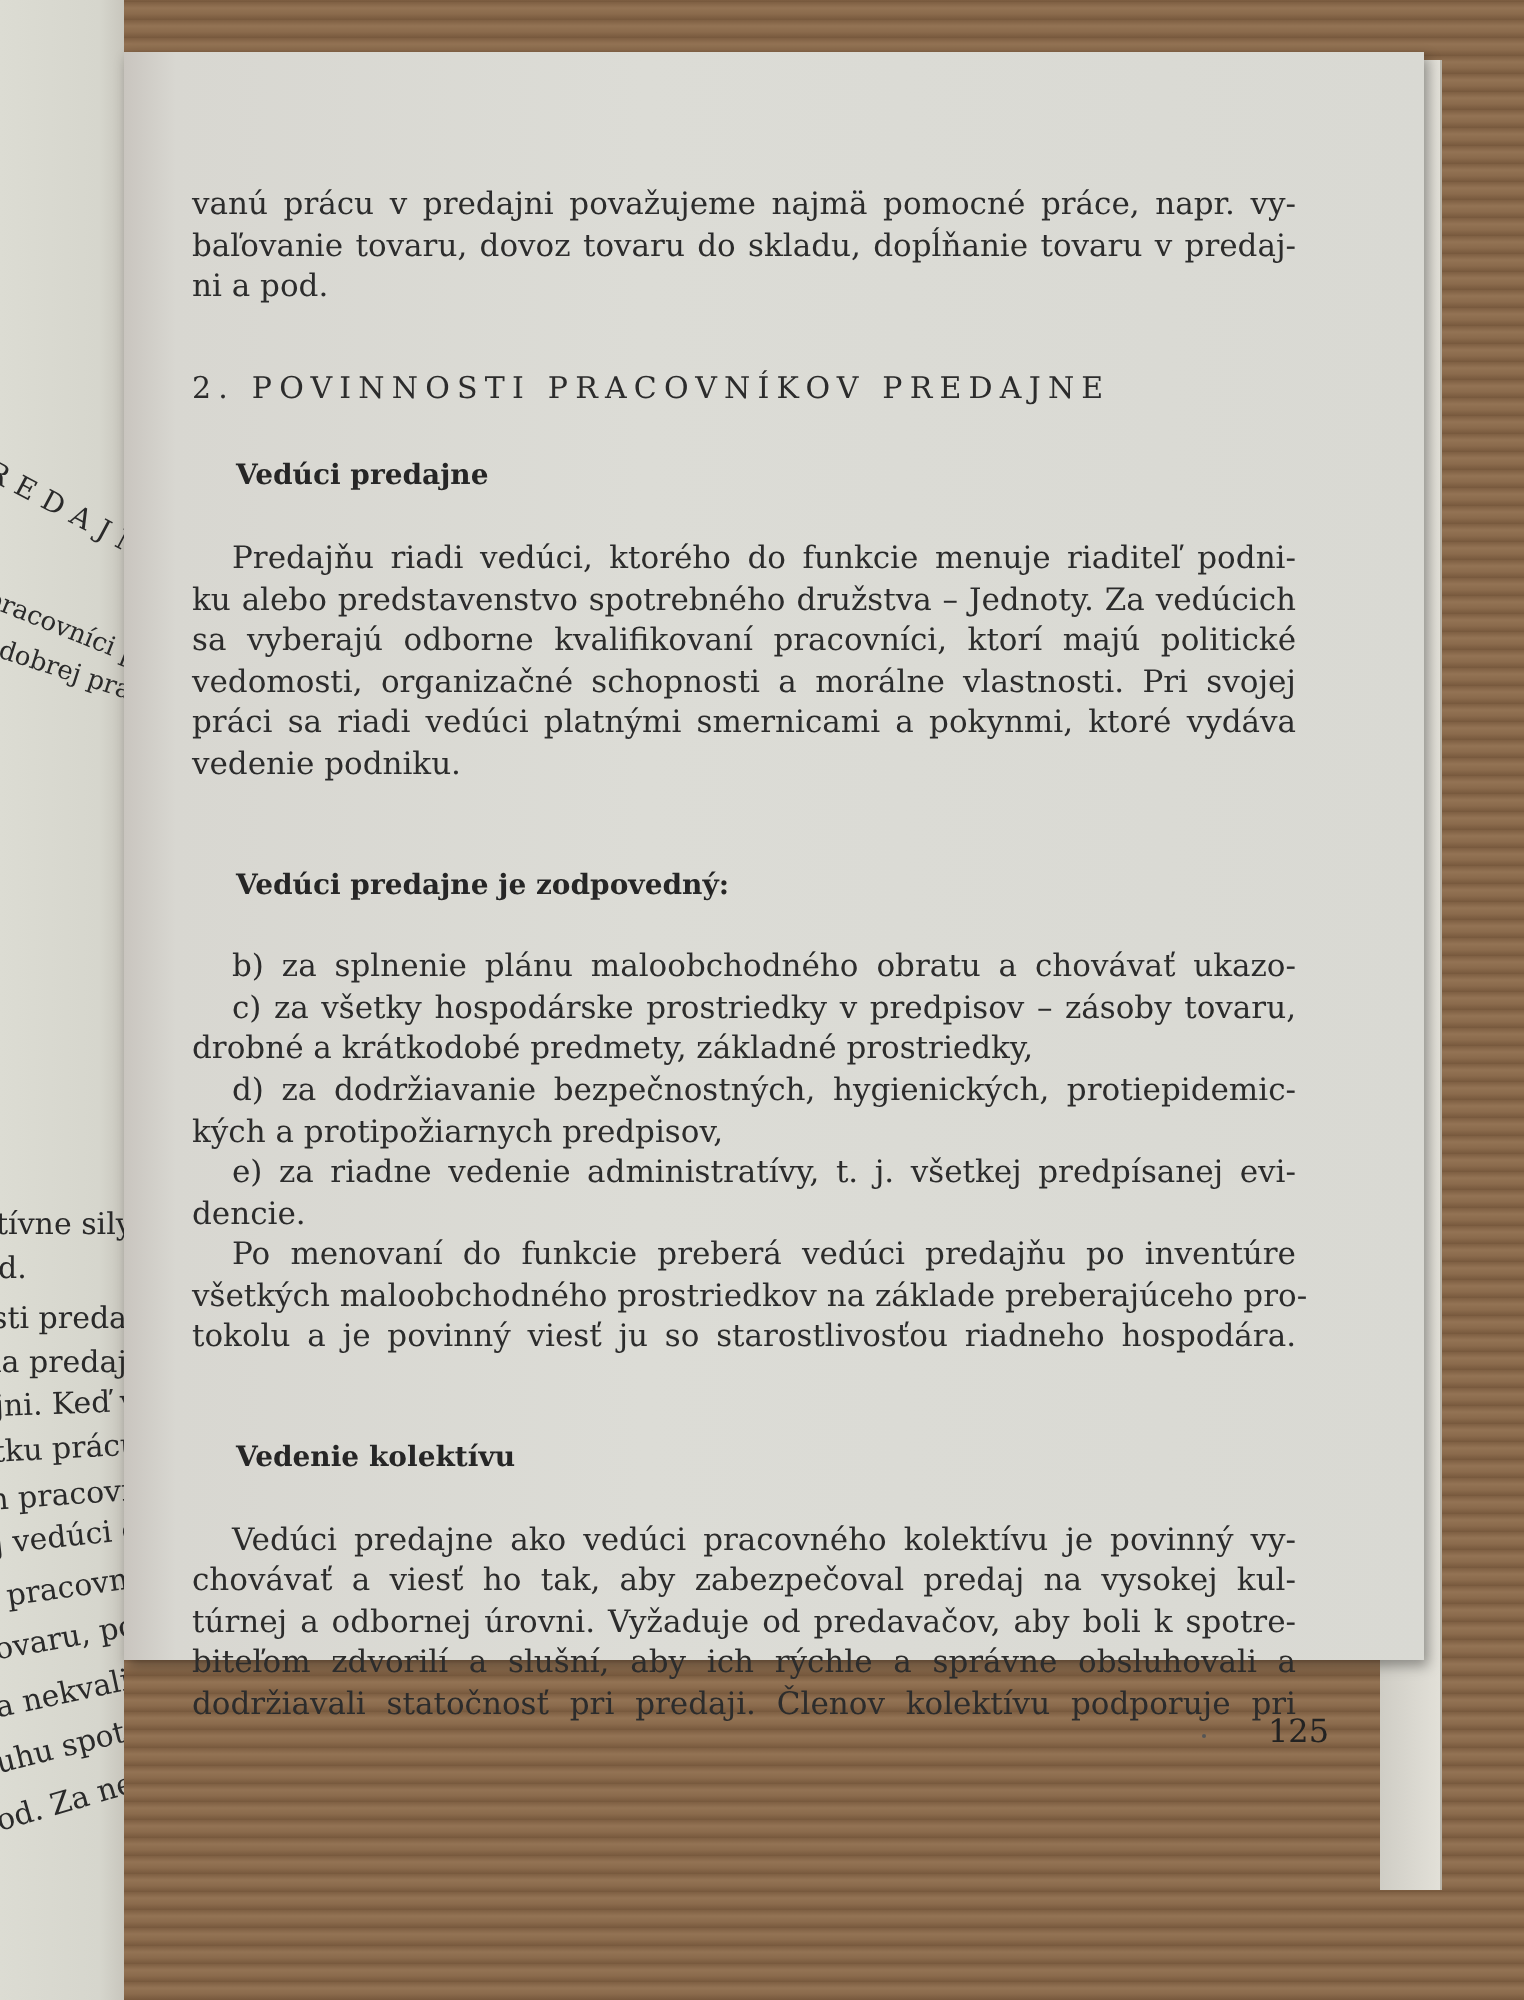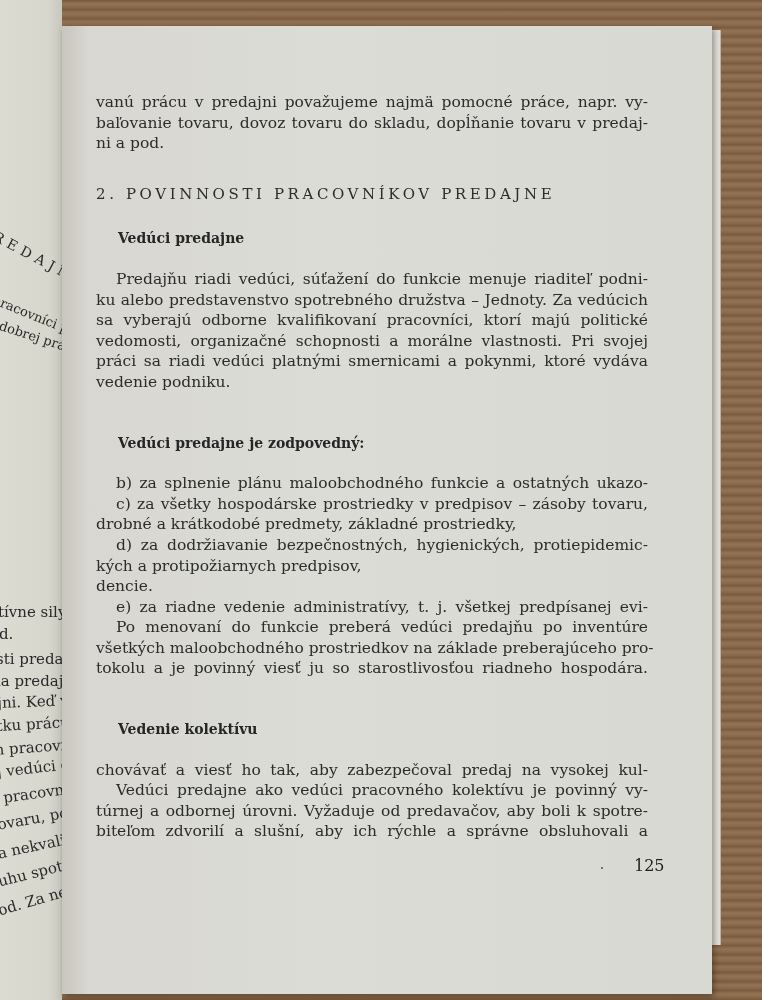--- a/index.html
+++ b/index.html
@@ -19,21 +19,21 @@
     .left-page .frag {
       position: absolute; white-space: nowrap; color: #2a2a2a;
       font-size: 15px; transform-origin: left top;
     }
     .page-stack {
       position: absolute; left: 690px; top: 30px; width: 30px; height: 915px;
       background: linear-gradient(90deg, #cfcdc5, #e2e0d8);
       border-right: 1px solid #b9b5aa;
     }
     .right-page {
-      position: absolute; left: 62px; top: 26px; width: 650px; height: 968px;
+      position: absolute; left: 62px; top: 26px; width: 650px; height: 804px;
       background: linear-gradient(90deg, #c9c5bf 0%, #d8d7d1 4%, #dcdcd6 40%, #d9d9d3 100%);
       box-shadow: 2px 3px 6px rgba(0,0,0,0.35);
     }
     .content {
       position: absolute; left: 34px; top: 66px; width: 552px;
       color: #2c2c2c; font-size: 15.5px; line-height: 20.6px;
       text-align: justify;
     }
     .line { display: block; white-space: nowrap; text-align-last: justify; text-align: justify; }
     .line.last { text-align-last: left; }
@@ -85,48 +85,49 @@
     <div class="para">
       <span class="line">vanú prácu v predajni považujeme najmä pomocné práce, napr. vy-</span>
       <span class="line">baľovanie tovaru, dovoz tovaru do skladu, dopĺňanie tovaru v predaj-</span>
       <span class="line last">ni a pod.</span>
     </div>
 
     <div class="heading">2. POVINNOSTI PRACOVNÍKOV PREDAJNE</div>
 
     <div class="subhead">Vedúci predajne</div>
     <div class="para">
-      <span class="line indent">Predajňu riadi vedúci, súťažení do funkcie menuje riaditeľ podni-</span>
+      <span class="line indent">Predajňu riadi vedúci, ktorého do funkcie menuje riaditeľ podni-</span>
       <span class="line">ku alebo predstavenstvo spotrebného družstva – Jednoty. Za vedúcich</span>
       <span class="line">sa vyberajú odborne kvalifikovaní pracovníci, ktorí majú politické</span>
       <span class="line">vedomosti, organizačné schopnosti a morálne vlastnosti. Pri svojej</span>
       <span class="line">práci sa riadi vedúci platnými smernicami a pokynmi, ktoré vydáva</span>
       <span class="line last">vedenie podniku.</span>
     </div>
 
     <div class="gap"></div>
     <div class="subhead">Vedúci predajne je zodpovedný:</div>
     <div class="para">
-      <span class="line indent">b) za splnenie plánu maloobchodného funkcie a ostatných ukazo-</span>
+      <span class="line indent">b) za splnenie plánu maloobchodného obratu a chovávať ukazo-</span>
       <span class="line indent">c) za všetky hospodárske prostriedky v predpisov – zásoby tovaru,</span>
       <span class="line last">drobné a krátkodobé predmety, základné prostriedky,</span>
       <span class="line indent">d) za dodržiavanie bezpečnostných, hygienických, protiepidemic-</span>
       <span class="line last">kých a protipožiarnych predpisov,</span>
+      <span class="line indent">e) za riadne vedenie administratívy, t. j. všetkej predpísanej evi-</span>
       <span class="line last">dencie.</span>
-      <span class="line indent">e) za riadne vedenie administratívy, t. j. všetkej predpísanej evi-</span>
       <span class="line indent">Po menovaní do funkcie preberá vedúci predajňu po inventúre</span>
       <span class="line">všetkých maloobchodného prostriedkov na základe preberajúceho pro-</span>
       <span class="line">tokolu a je povinný viesť ju so starostlivosťou riadneho hospodára.</span>
     </div>
 
     <div class="gap"></div>
     <div class="subhead">Vedenie kolektívu</div>
     <div class="para">
+      <span class="line indent">Vedúci predajne ako vedúci pracovného kolektívu je povinný vy-</span>
       <span class="line">chovávať a viesť ho tak, aby zabezpečoval predaj na vysokej kul-</span>
-      <span class="line indent">Vedúci predajne ako vedúci pracovného kolektívu je povinný vy-</span>
       <span class="line">túrnej a odbornej úrovni. Vyžaduje od predavačov, aby boli k spotre-</span>
       <span class="line">biteľom zdvorilí a slušní, aby ich rýchle a správne obsluhovali a</span>
+      <span class="line">dodržiavali statočnosť pri predaji. Členov kolektívu podporuje pri</span>
     </div>
   </div>
 
   <span class="dot"></span>
   <span class="page-number">125</span>
 </div>
 
 </body></html>

